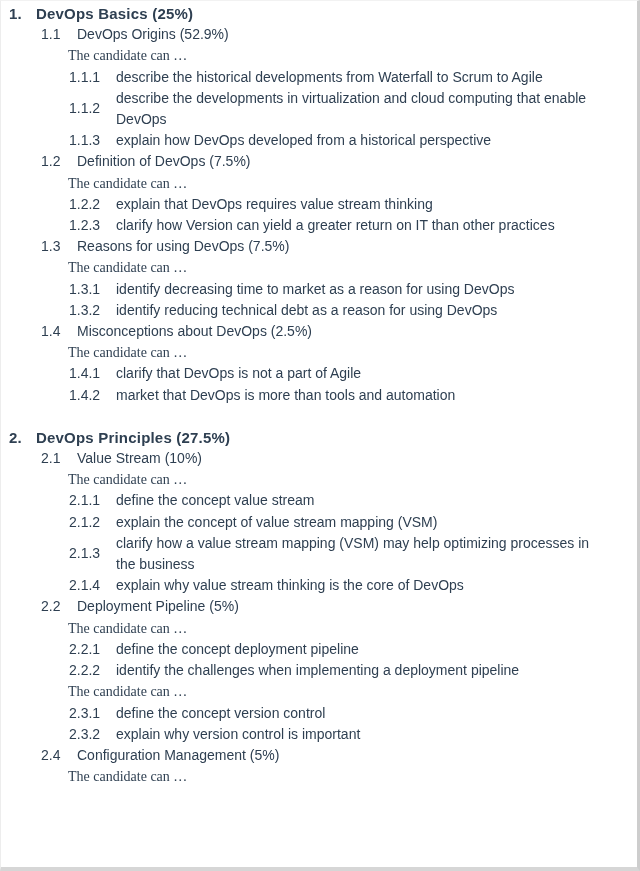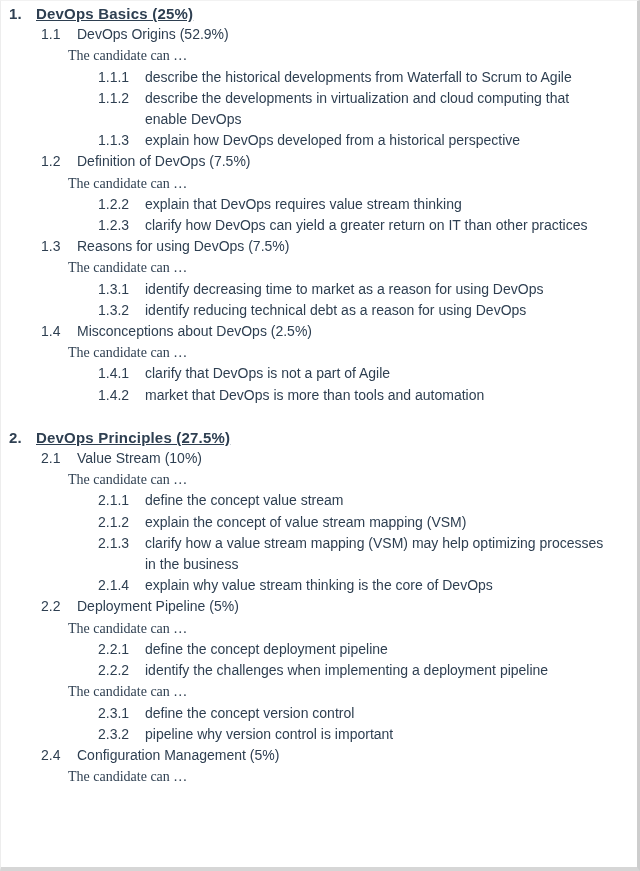--- a/index.html
+++ b/index.html
@@ -20,26 +20,26 @@
     padding: 2px 32px 6px 8px;
     border-top: 1px solid #f2f2f2;
     border-left: 1px solid #ededed;
     border-right: 3px solid #cdcdcd;
     border-bottom: 4px solid #d6d6d6;
     overflow: hidden;
   }
   .row { display: flex; align-items: baseline; }
   .sec-row { font-weight: 700; font-size: 15px; letter-spacing: 0.2px; }
   .sec-num { flex: 0 0 27px; }
-  .sec-title { flex: 1 1 auto; text-decoration: underline; }
+  .sec-title { flex: 1 1 auto; }
   .sub-row { margin-left: 32px; }
   .sub-num { flex: 0 0 36px; }
   .sub-title { flex: 1 1 auto; }
   .cand-row { margin-left: 59px; font-family: Liberation Serif, serif; }
-  .obj-row { margin-left: 89px; }
+  .obj-row { margin-left: 60px; align-items: center; }
   .obj-num { flex: 0 0 47px; }
   .obj-text { flex: 1 1 auto; }
   .section + .section { margin-top: 21px; }
 </style>
 </head>
 <body>
 
 <div class="page">
 
   <div class="section">
@@ -70,21 +70,21 @@
       <span class="sub-num">1.2</span>
       <span class="sub-title">Definition of DevOps (7.5%)</span>
     </div>
     <div class="row cand-row">The candidate can …</div>
     <div class="row obj-row">
       <span class="obj-num">1.2.2</span>
       <span class="obj-text">explain that DevOps requires value stream thinking</span>
     </div>
     <div class="row obj-row">
       <span class="obj-num">1.2.3</span>
-      <span class="obj-text">clarify how DevOps can yield a greater return on IT than other practices</span>
+      <span class="obj-text">clarify how Version can yield a greater return on IT than other practices</span>
     </div>
 
     <div class="row sub-row">
       <span class="sub-num">1.3</span>
       <span class="sub-title">Reasons for using DevOps (7.5%)</span>
     </div>
     <div class="row cand-row">The candidate can …</div>
     <div class="row obj-row">
       <span class="obj-num">1.3.1</span>
       <span class="obj-text">identify decreasing time to market as a reason for using DevOps</span>
@@ -151,21 +151,21 @@
       <span class="obj-text">identify the challenges when implementing a deployment pipeline</span>
     </div>
 
     <div class="row cand-row">The candidate can …</div>
     <div class="row obj-row">
       <span class="obj-num">2.3.1</span>
       <span class="obj-text">define the concept version control</span>
     </div>
     <div class="row obj-row">
       <span class="obj-num">2.3.2</span>
-      <span class="obj-text">pipeline why version control is important</span>
+      <span class="obj-text">explain why version control is important</span>
     </div>
 
     <div class="row sub-row">
       <span class="sub-num">2.4</span>
       <span class="sub-title">Configuration Management (5%)</span>
     </div>
     <div class="row cand-row">The candidate can …</div>
 
   </div>
 

